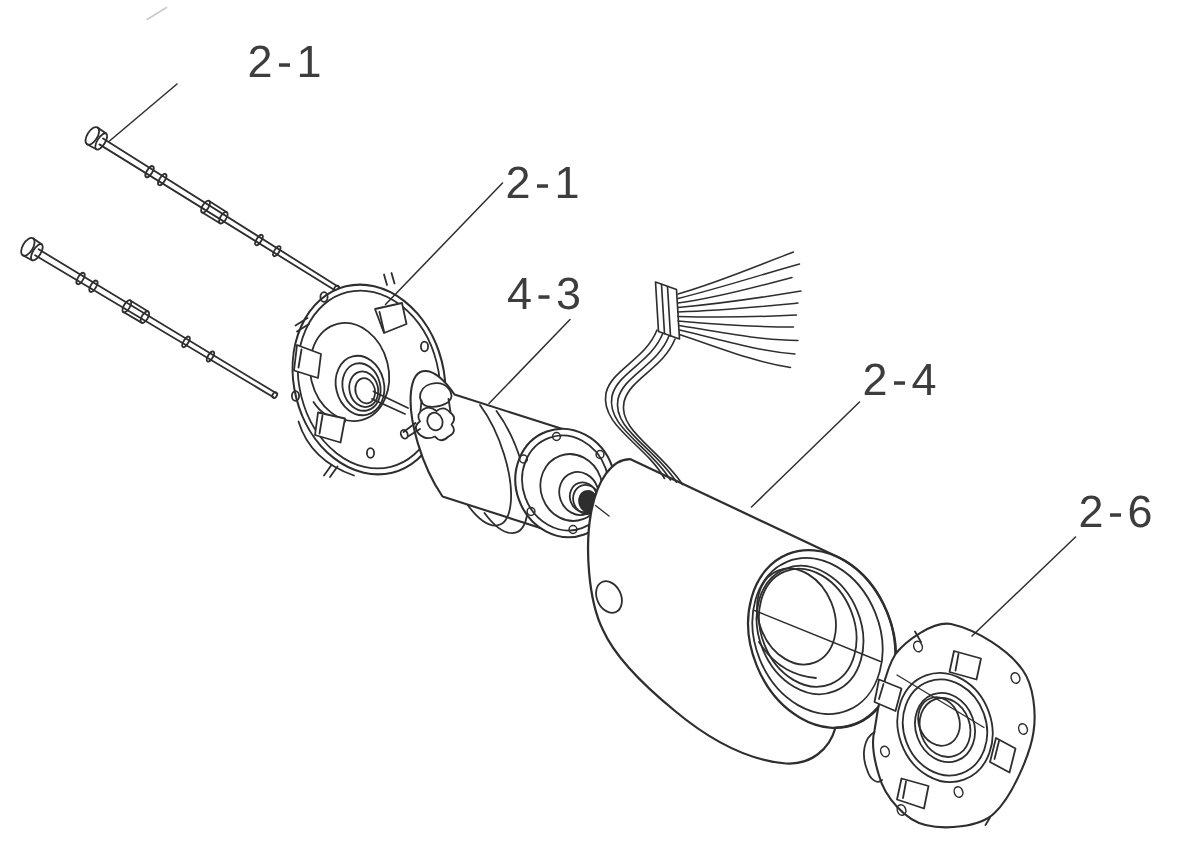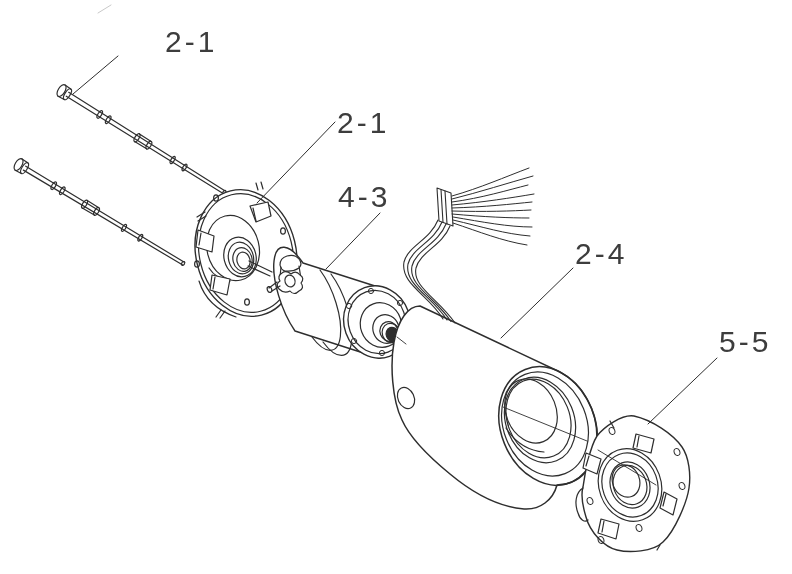--- a/index.html
+++ b/index.html
@@ -208,14 +208,14 @@
     <path d="M380,213 L326,269"></path>
     <path d="M573,268 L501,338"></path>
     <path d="M717,358 L648,424"></path>
   </g>
 </svg>
 
   <div class="callout" style="left:121px;top:27px;margin-left:44px;">2-1</div>
   <div class="callout" style="left:337px;top:108px;">2-1</div>
   <div class="callout" style="left:338px;top:182px;">4-3</div>
   <div class="callout" style="left:575px;top:239px;">2-4</div>
-  <div class="callout" style="left:719px;top:327px;">5-5</div>
+  <div class="callout" style="left:719px;top:327px;">2-6</div>
 </div>
 
 </body></html>

